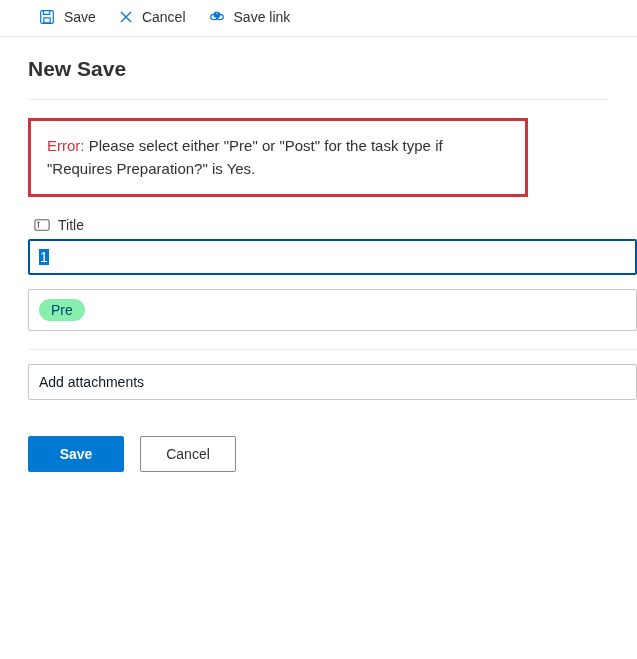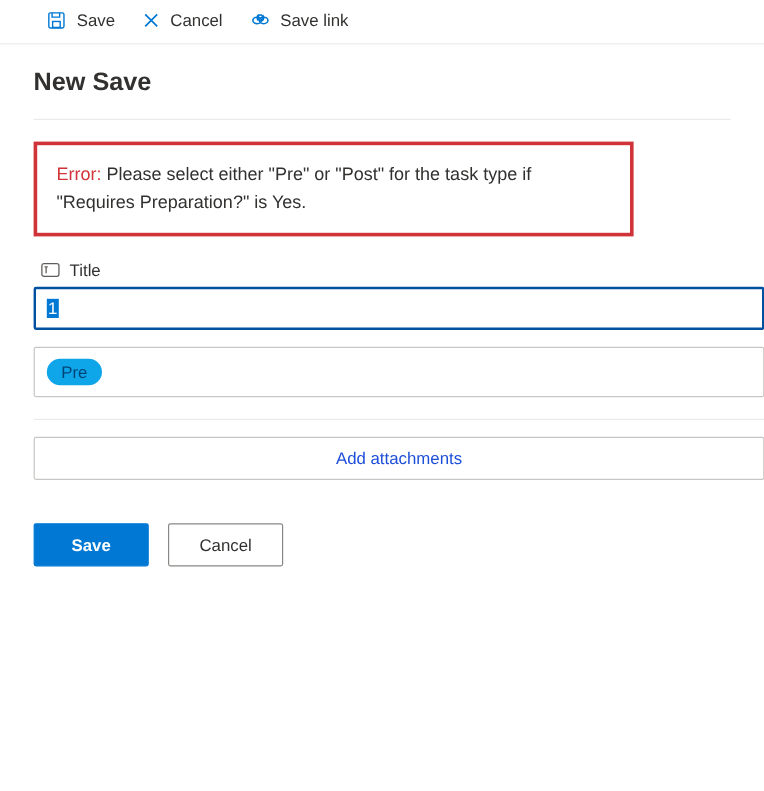--- a/index.html
+++ b/index.html
@@ -66,27 +66,27 @@
     padding: 8px 9px;
   }
   .input-title .sel {
     background: #0078d4;
     color: #fff;
     padding: 0 1px;
   }
   .input-ro { color: #323130; }
   .pill {
     display: inline-block;
-    background: #0ea5e9;
+    background: #86efac;
     color: #004578;
     border-radius: 12px;
     padding: 3px 12px;
     font-size: 14px;
   }
-  .input-link { color: #1d4ed8; text-align: center; }
+  .input-link { color: #0f172a; }
   .attach-sep { border-top:1px solid #edebe9; margin: 18px 0 14px 0; }
   .button-row {
     display: flex;
     gap: 16px;
     padding: 22px 0 20px 0;
   }
   .btn {
     min-width: 96px;
     padding: 9px 20px;
     font-size: 14px;

